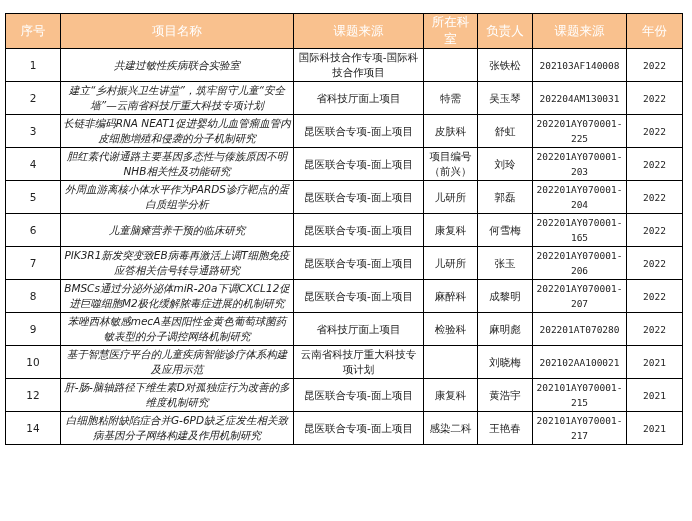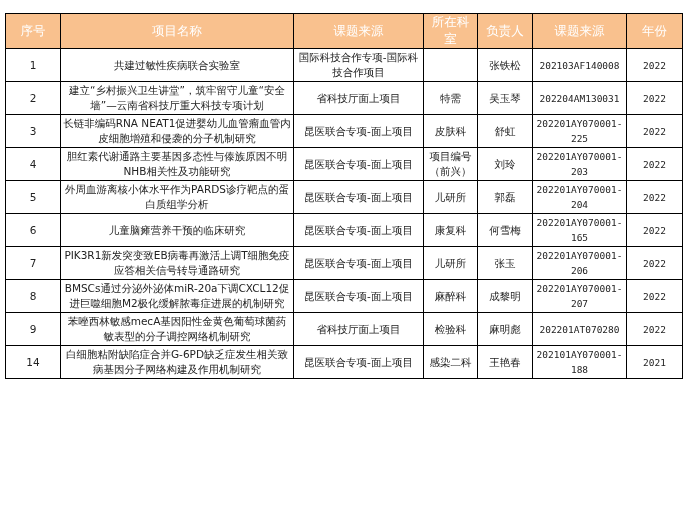--- a/index.html
+++ b/index.html
@@ -3,21 +3,21 @@
 <meta charset="utf-8">
 <style>
   html, body { margin:0; padding:0; background:#ffffff; }
   body { width:692px; height:521px; position:relative; overflow:hidden;
          font-family:"DejaVu Sans", "Liberation Sans", sans-serif; }
   table { position:absolute; left:5px; top:13px; border-collapse:collapse; table-layout:fixed; }
   th, td { border:1px solid #000; text-align:center; vertical-align:middle; padding:0 2px; overflow:hidden; }
   th { background:#f9c18e; color:#ffffff; font-weight:normal; font-size:12.5px; height:32px; }
   td { font-size:10.5px; color:#222; height:32px; line-height:15px; }
   td.mono { font-family:"DejaVu Sans Mono","Liberation Mono",monospace; font-size:9.5px;text-align:center; }
-  td.clip { white-space:normal; }
+  td.clip { white-space:normal;font-style:italic; }
 </style>
 </head>
 <body>
 
 <table>
   <colgroup>
     <col style="width:55px">
       <col style="width:233px">
       <col style="width:130px">
       <col style="width:54px">
@@ -112,22 +112,40 @@
       <tr>
         <td>9</td>
         <td class="clip">苯唑西林敏感mecA基因阳性金黄色葡萄球菌药敏表型的分子调控网络机制研究</td>
         <td>省科技厅面上项目</td>
         <td>检验科</td>
         <td>麻明彪</td>
         <td class="mono">202201AT070280</td>
         <td class="mono">2022</td>
       </tr>
       <tr>
+        <td>10</td>
+        <td class="clip">基于智慧医疗平台的儿童疾病智能诊疗体系构建及应用示范</td>
+        <td>云南省科技厅重大科技专项计划</td>
+        <td></td>
+        <td>刘晓梅</td>
+        <td class="mono">202102AA100021</td>
+        <td class="mono">2021</td>
+      </tr>
+      <tr>
+        <td>12</td>
+        <td class="clip">肝-肠-脑轴路径下维生素D对孤独症行为改善的多维度机制研究</td>
+        <td>昆医联合专项-面上项目</td>
+        <td>康复科</td>
+        <td>黄浩宇</td>
+        <td class="mono">202101AY070001-215</td>
+        <td class="mono">2021</td>
+      </tr>
+      <tr>
         <td>14</td>
         <td class="clip">白细胞粘附缺陷症合并G-6PD缺乏症发生相关致病基因分子网络构建及作用机制研究</td>
         <td>昆医联合专项-面上项目</td>
         <td>感染二科</td>
         <td>王艳春</td>
-        <td class="mono">202101AY070001-188</td>
+        <td class="mono">202101AY070001-217</td>
         <td class="mono">2021</td>
       </tr>
     </tbody>
 </table>
 
 </body></html>

